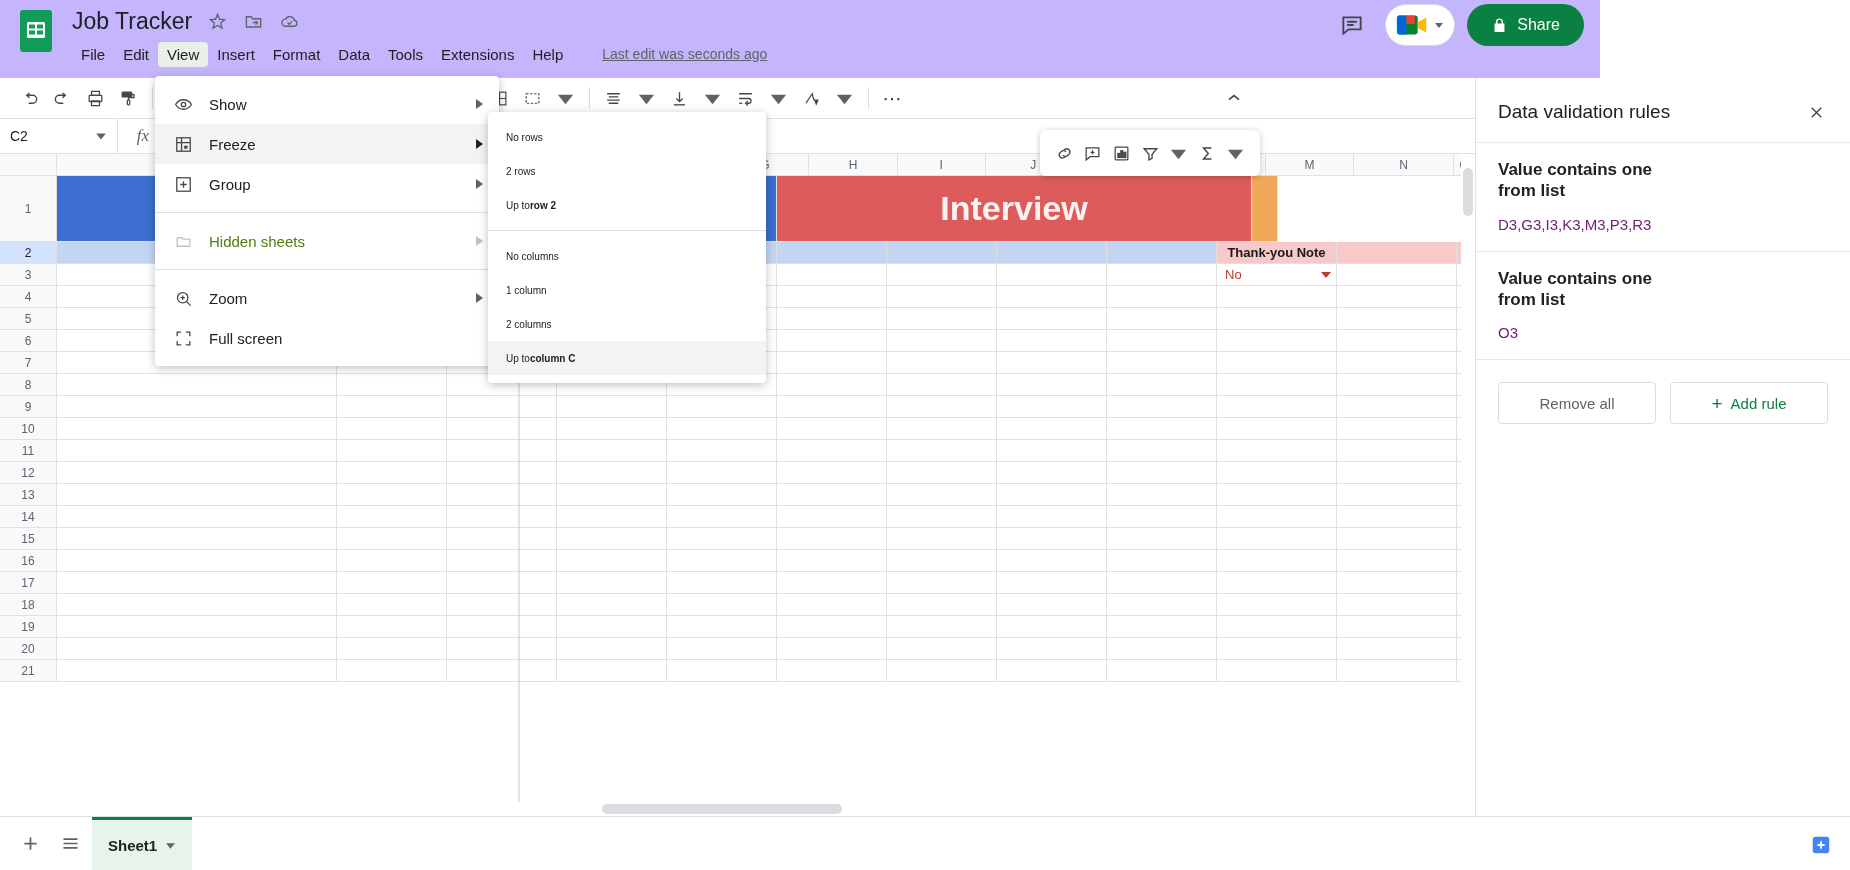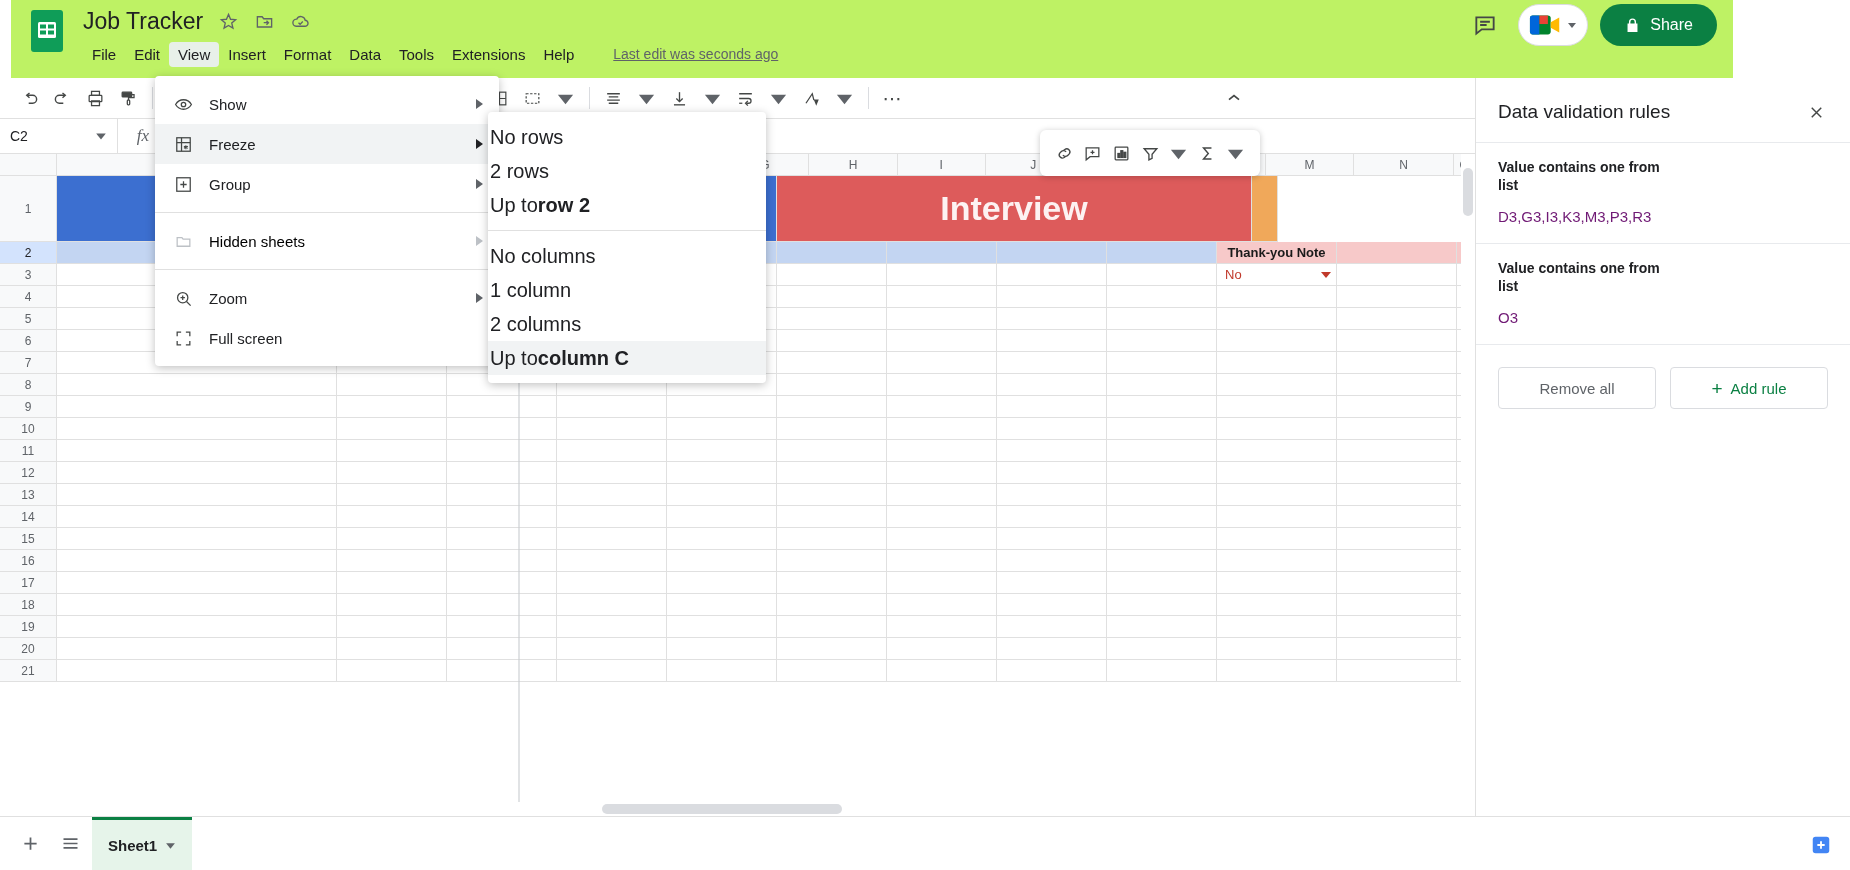--- a/index.html
+++ b/index.html
@@ -6,21 +6,21 @@
   html, body {
     width: 1850px; height: 870px;
     font-family: "Liberation Sans", sans-serif;
     background: #fff;
     overflow: hidden;
     -webkit-font-smoothing: antialiased;
   }
   #app { position: relative; width: 1850px; height: 870px; background:#fff; }
 
   
-  .topbar { position:absolute; left:11px; top:0; width:1722px; height:78px; background:#bef264; }
+  .topbar { position:absolute; left:0; top:0; width:1600px; height:78px; background:#c4b5fd; }
   .doc-icon {
     position:absolute; left:18px; top:8px; width:36px; height:46px;
   }
   .doc-icon svg { width:36px; height:46px; display:block; }
   .title-row { position:absolute; left:72px; top:8px; display:flex; align-items:center; gap:14px; }
   .doc-title { font-size:23px; color:#202124; font-weight:400; letter-spacing:0; white-space:nowrap;}
   .tb-icon { width:22px; height:22px; color:#5f6368; display:flex; align-items:center; justify-content:center; cursor:pointer;}
   .tb-icon svg { width:19px; height:19px; display:block; fill:none; stroke:#5f6368; stroke-width:1.7; }
 
   .menubar { position:absolute; left:72px; top:40px; display:flex; align-items:center; height:28px; gap:0px; }
@@ -124,45 +124,45 @@
   
   .menu-panel {
     position:absolute; background:#fff; border-radius:4px;
     box-shadow:0 2px 10px rgba(0,0,0,.25); padding:8px 0; z-index:60;
   }
   #view-menu { left:148px; top:76px; width:344px;margin-left:7px; }
   .mrow {
     display:flex; align-items:center; height:40px; padding:0 16px; cursor:pointer; font-size:15px; color:#202124;
   }
   .mrow.hl { background:#f1f3f4; }
-  .mrow.disabled { color:#000000; cursor:default; }
+  .mrow.disabled { color:#4d7c0f; cursor:default; }
   .mrow .micon { width:24px; margin-right:14px; display:flex; align-items:center; justify-content:center; }
   .mrow .micon svg { width:19px; height:19px; stroke:#444746; fill:none; stroke-width:1.6;}
   .mrow.disabled .micon svg { stroke:#bdc1c6; }
   .mrow .mlabel { flex:1; }
   .mrow .marrow { width:0;height:0;border-top:5px solid transparent;border-bottom:5px solid transparent;border-left:7px solid #5f6368; }
   .mrow.hl .marrow { border-left-color:#202124; }
   .msep { height:1px; background:#e0e0e0; margin:8px 0; }
 
   #freeze-menu { left:488px; top:112px; width:278px; }
-  .frow { display:flex; align-items:center; height:34px; padding:0 2px; cursor:pointer; font-size:20px; color:#202124; }
+  .frow { display:flex; align-items:center; height:34px; padding:0 18px; cursor:pointer; font-size:10px; color:#202124; }
   .frow.hl { background:#f1f3f4; }
   .frow b { font-weight:700; }
 
   
   .sidepanel {
     position:absolute; right:0; top:78px; width:375px; bottom:54px;
     background:#fff; border-left:1px solid #e0e0e0; z-index:40;
   }
   .sp-head { display:flex; align-items:center; justify-content:space-between; padding:22px 22px 18px 22px;}
   .sp-title { font-size:19px; color:#202124; }
   .sp-close { width:24px;height:24px; cursor:pointer; display:flex;align-items:center;justify-content:center;}
   .sp-close svg { width:19px; height:19px; stroke:#444746; stroke-width:1.8; }
   .rule-card { padding:16px 22px 18px 22px; border-top:1px solid #e8eaed; cursor:pointer; }
-  .rule-title { font-size:14px; font-weight:700; color:#202124; line-height:1.25; max-width:175px;}
+  .rule-title { font-size:17px; font-weight:700; color:#202124; line-height:1.25; max-width:175px;}
   .rule-range { font-size:15px; color:#701a75; margin-top:14px; }
   .sp-actions { display:flex; gap:14px; padding:22px; border-top:1px solid #e8eaed; }
   .sp-btn {
     flex:1; height:42px; border:1px solid #dadce0; border-radius:4px; background:#fff;
     display:flex; align-items:center; justify-content:center; gap:8px;
     font-size:15px; color:#5f6368; cursor:pointer;
   }
   .sp-btn.primary { color:#0b8043; }
   .sp-btn.primary .plus { font-size:19px; line-height:1; }
 </style>

